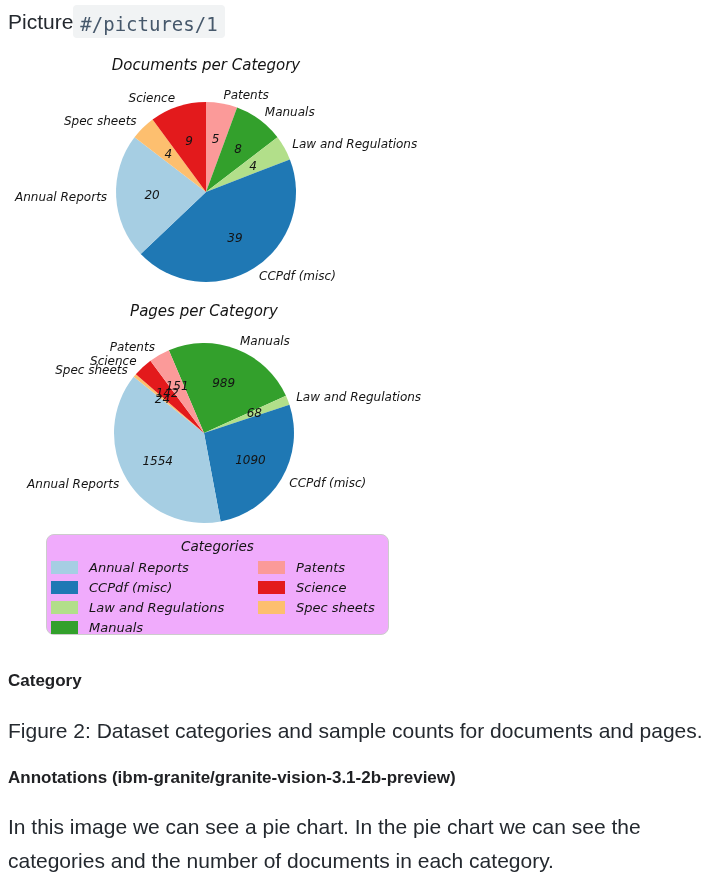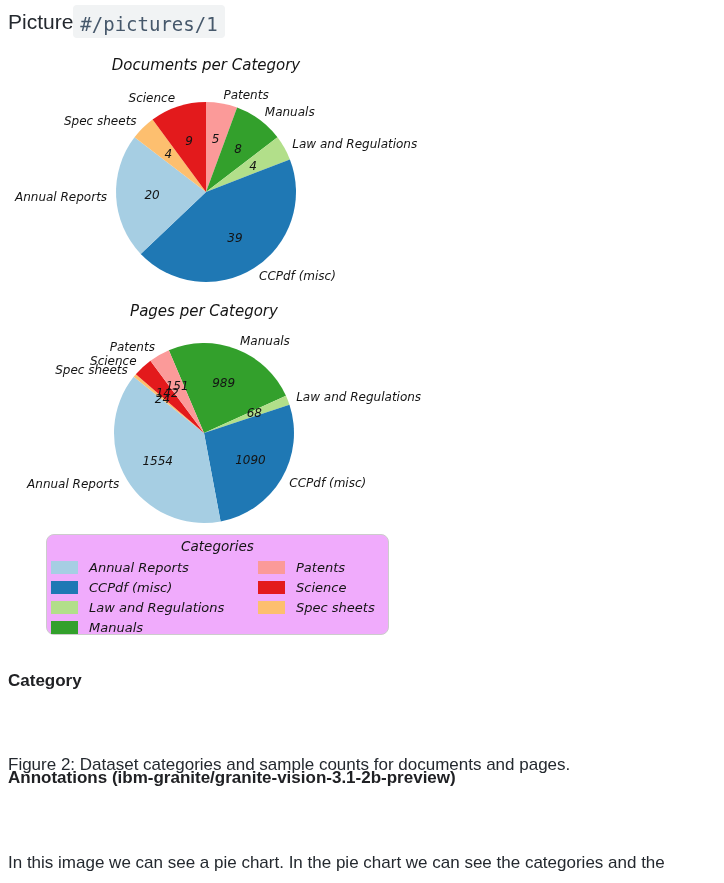--- a/index.html
+++ b/index.html
@@ -47,21 +47,21 @@
   .swatch { width: 27px; height: 13px; display: inline-block; flex: 0 0 27px; }
   .legend-label { font-size: 13px; margin-left: 11px; color: #141414; white-space: nowrap; }
   .caption-heading, .annot-heading {
     position: absolute; left: 8px;
     font-size: 17px; font-weight: 700; color: #202124;
   }
   .caption-heading { top: 671px; }
   .annot-heading { top: 768px; }
   .caption-text, .annot-text {
     position: absolute; left: 8px;
-    font-size: 17px; color: #24292f; margin-top: 36px;
+    font-size: 21px; color: #24292f;
   }
   .caption-text { top: 719px; }
   .annot-text { top: 810px; width: 718px; line-height: 34px; }
 </style>
 </head>
 <body>
 
 <div class="figure">
   <svg id="charts-svg" width="724" height="660" viewBox="0 0 724 660">
       <g>

